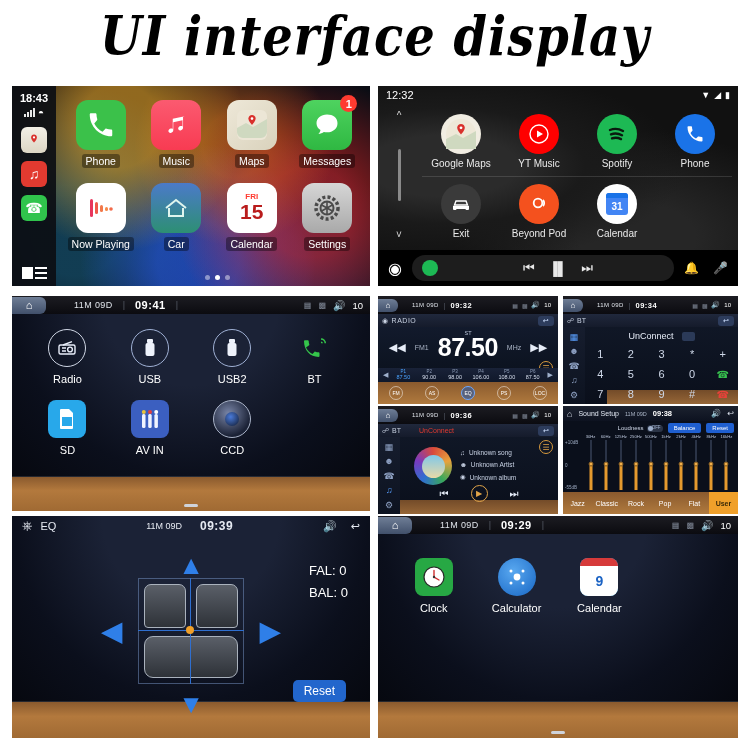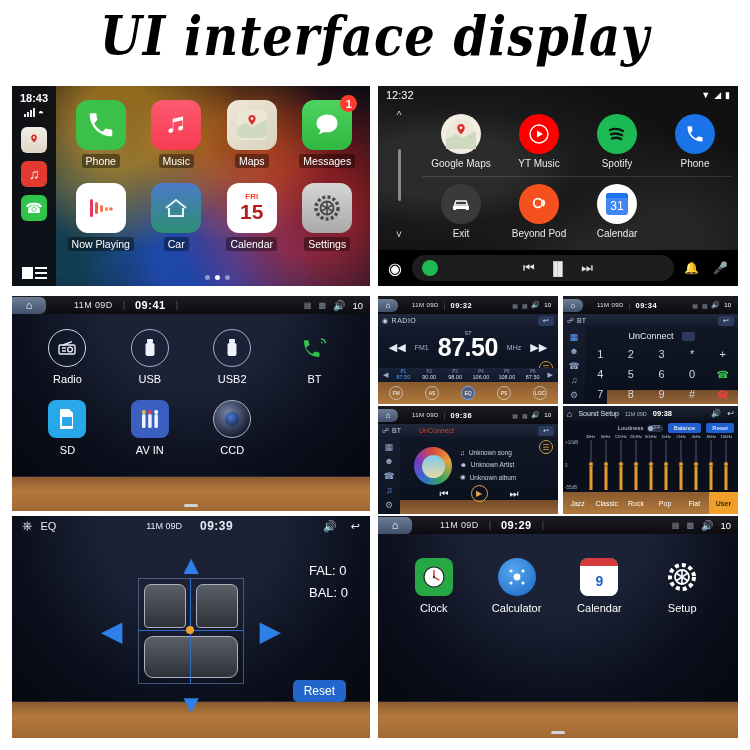--- a/index.html
+++ b/index.html
@@ -451,21 +451,21 @@
               <circle cx="9" cy="9" r="4.3"></circle>
               <path d="M14 6c1.6 1.6 1.6 4.6 0 6.2"></path>
             </svg>
         </div>
         <span class="aa-label">Beyond Pod</span>
       </div>
       <div class="aa-app">
         <div class="aa-icon" style="background:#fff">
           <div style="width:22px;height:22px;border-radius:3px;background:#4285f4;display:flex;flex-direction:column;overflow:hidden">
             <span style="height:5px;background:#1a73e8;display:block"></span>
-            <span style="flex:1;display:flex;align-items:center;justify-content:center;color:#fff;font-size:12px;font-weight:normal">31</span>
+            <span style="flex:1;display:flex;align-items:center;justify-content:center;color:#fff;font-size:10px;font-weight:bold">31</span>
           </div>
         </div>
         <span class="aa-label">Calendar</span>
       </div>
     </div>
 
     <div class="aa-bar">
       <span style="color:#fff;font-size:16px">◉</span>
       <span class="aa-pill">
         <span style="width:16px;height:16px;border-radius:50%;background:#1db954;display:inline-block"></span>
@@ -933,27 +933,17 @@
         </div>
         <div class="cu-lbl">Calculator</div>
       </div>
       <div class="cu-app">
         <div class="cu-ic sq" style="background:#34a8e0; flex-direction:column; overflow:hidden">
           <span style="width:100%;height:8px;background:#d63a3a;display:block"></span>
           <span style="flex:1;display:flex;align-items:center;justify-content:center;background:#fff;color:#1b63c4;font-size:14px;font-weight:bold;width:100%">9</span>
         </div>
         <div class="cu-lbl">Calendar</div>
       </div>
-      <div class="cu-app">
-        <div class="cu-ic">
-          <svg width="32" height="32" viewBox="0 0 32 32">
-              <circle cx="16" cy="16" r="12" fill="none" stroke="#fff" stroke-width="4" stroke-dasharray="4 3"></circle>
-              <circle cx="16" cy="16" r="7" fill="none" stroke="#fff" stroke-width="1.8"></circle>
-              <path d="M16 9v14M10 12l12 8M22 12 10 20" stroke="#fff" stroke-width="1.6"></path>
-            </svg>
-        </div>
-        <div class="cu-lbl">Setup</div>
-      </div>
     </div>
     <div class="cu-dash"></div>
   </div>
 
 </div>
 
 </body></html>

